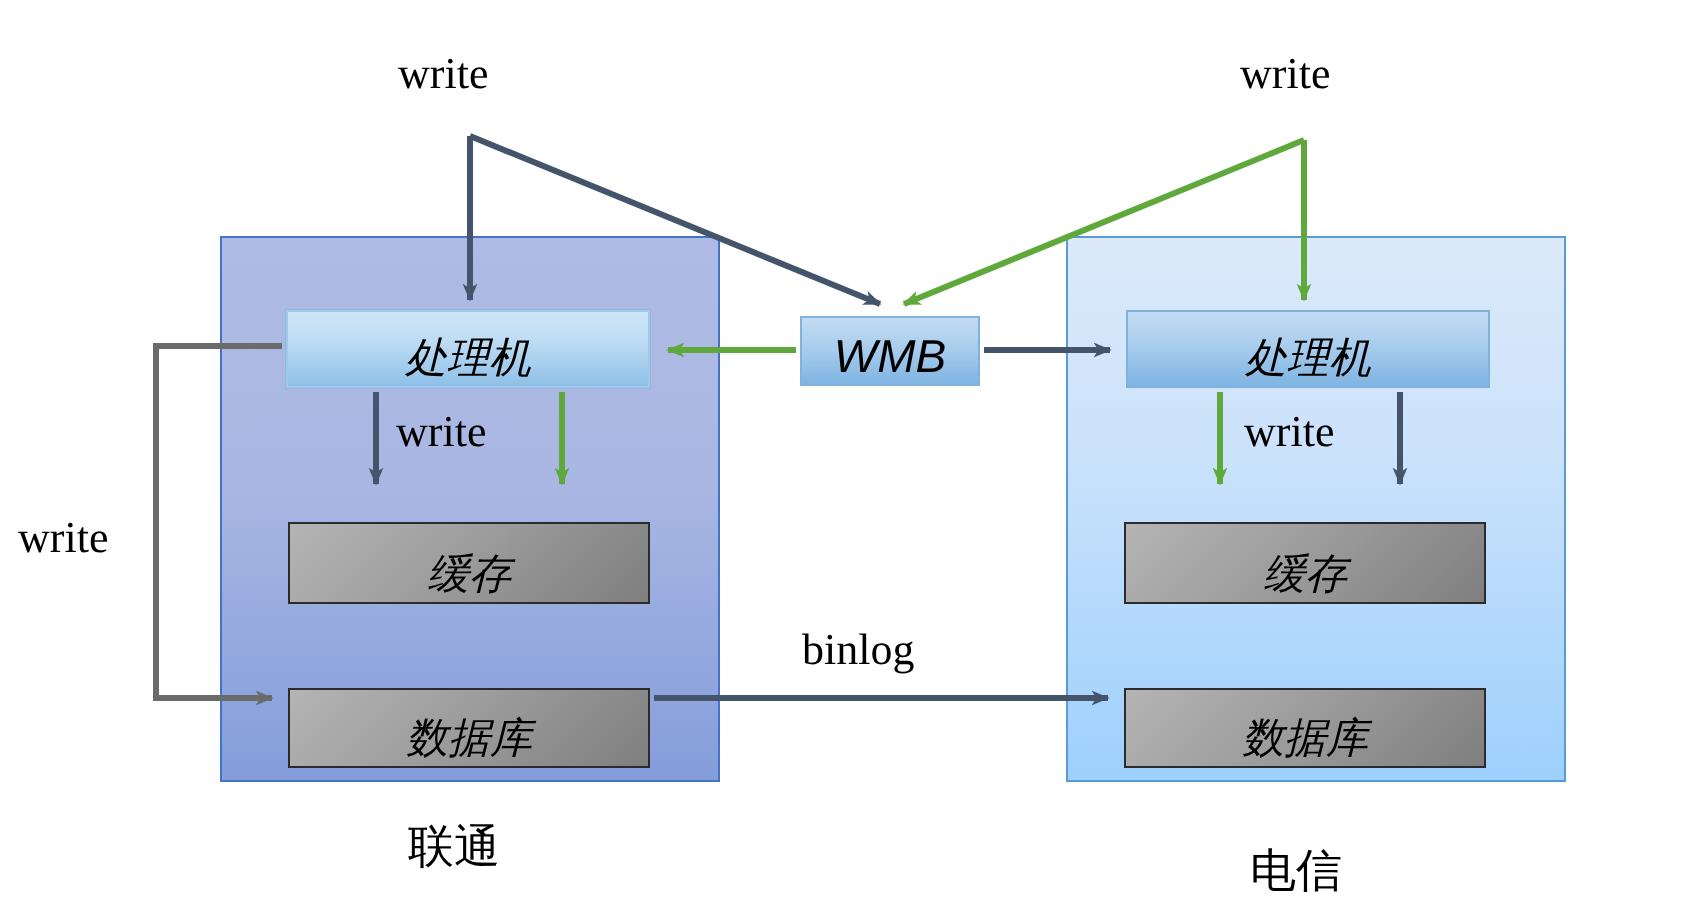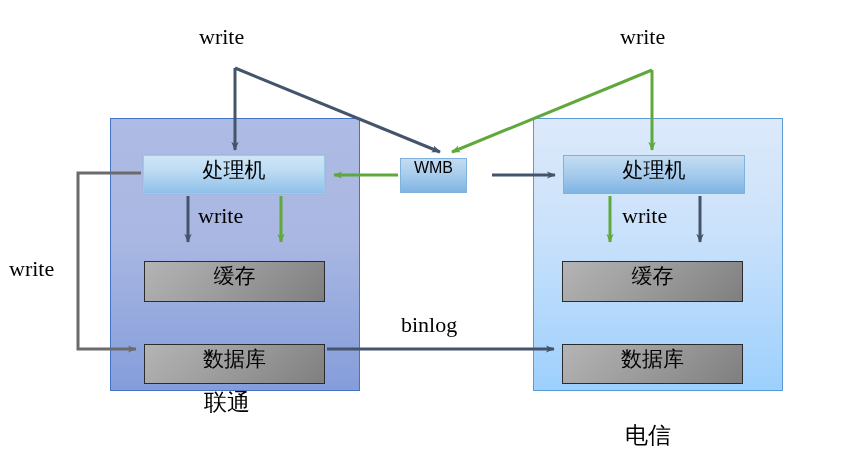--- a/index.html
+++ b/index.html
@@ -49,24 +49,25 @@
     height: 273px;
     border: 1.6px solid #5b9bd5;
     background: linear-gradient(180deg, #dce9fa 0%, #cbe2fb 40%, #9dd0fd 100%);
   }
 
   
   .node {
     position: absolute;
     box-sizing: border-box;
     display: flex;
-    align-items: flex-start;
+    align-items: flex-end;
     justify-content: center;
     border-radius: 0;
     white-space: nowrap;
+    font-style: italic;
   }
   .node-blue {
     border: 1.2px solid #9ec9e8;
     background: linear-gradient(180deg, #cfe5f7 0%, #bcdbf3 42%, #8fc0e8 100%);
     color: #000000;
     font-size: 21px;
     box-shadow: 0 0 0 0.5px rgba(120,170,210,0.35);
   }
   .node-blue-strong {
     border: 1.2px solid #7fb2dd;
@@ -78,21 +79,21 @@
     border: 1.6px solid #2b2b2b;
     background: linear-gradient(135deg, #b4b4b4 0%, #a0a0a0 40%, #7f7f7f 100%);
     color: #000000;
     font-size: 21px;
     margin-top: 15px;
   }
 
   .n-proc-l  { left: 143px; top: 155px; width: 182px; height: 39px; }
   .n-cache-l { left: 144px; top: 246px; width: 181px; height: 41px; }
   .n-db-l    { left: 144px; top: 329px; width: 181px; height: 40px; }
-  .n-wmb     { left: 400px; top: 158px; width:  67px; height: 35px; font-size: 16px; }
+  .n-wmb     { left: 400px; top: 158px; width:  90px; height: 35px; font-size: 23px; }
   .n-proc-r  { left: 563px; top: 155px; width: 182px; height: 39px; }
   .n-cache-r { left: 562px; top: 246px; width: 181px; height: 41px; }
   .n-db-r    { left: 562px; top: 329px; width: 181px; height: 40px; }
 
   
   .lbl {
     position: absolute;
     color: #000000;
     white-space: nowrap;
   }
@@ -103,21 +104,21 @@
   .lbl-region {
     font-family: "Liberation Serif", serif;
     font-size: 23px;
   }
   .lbl-write-top-left  { left: 199px; top: 24px; }
   .lbl-write-top-right { left: 620px; top: 24px; }
   .lbl-write-left-out  { left: 9px;   top: 256px; }
   .lbl-write-mid-left  { left: 198px; top: 203px; }
   .lbl-write-mid-right { left: 622px; top: 203px; }
   .lbl-binlog          { left: 401px; top: 312px; }
-  .lbl-region-left     { left: 204px; top: 387px; }
+  .lbl-region-left     { left: 204px; top: 408px; }
   .lbl-region-right    { left: 625px; top: 404px; margin-top: 16px; }
 </style>
 </head>
 <body>
 
 <div id="diagram-root">
 
   <div class="panel panel-left"></div>
   <div class="panel panel-right"></div>
 

